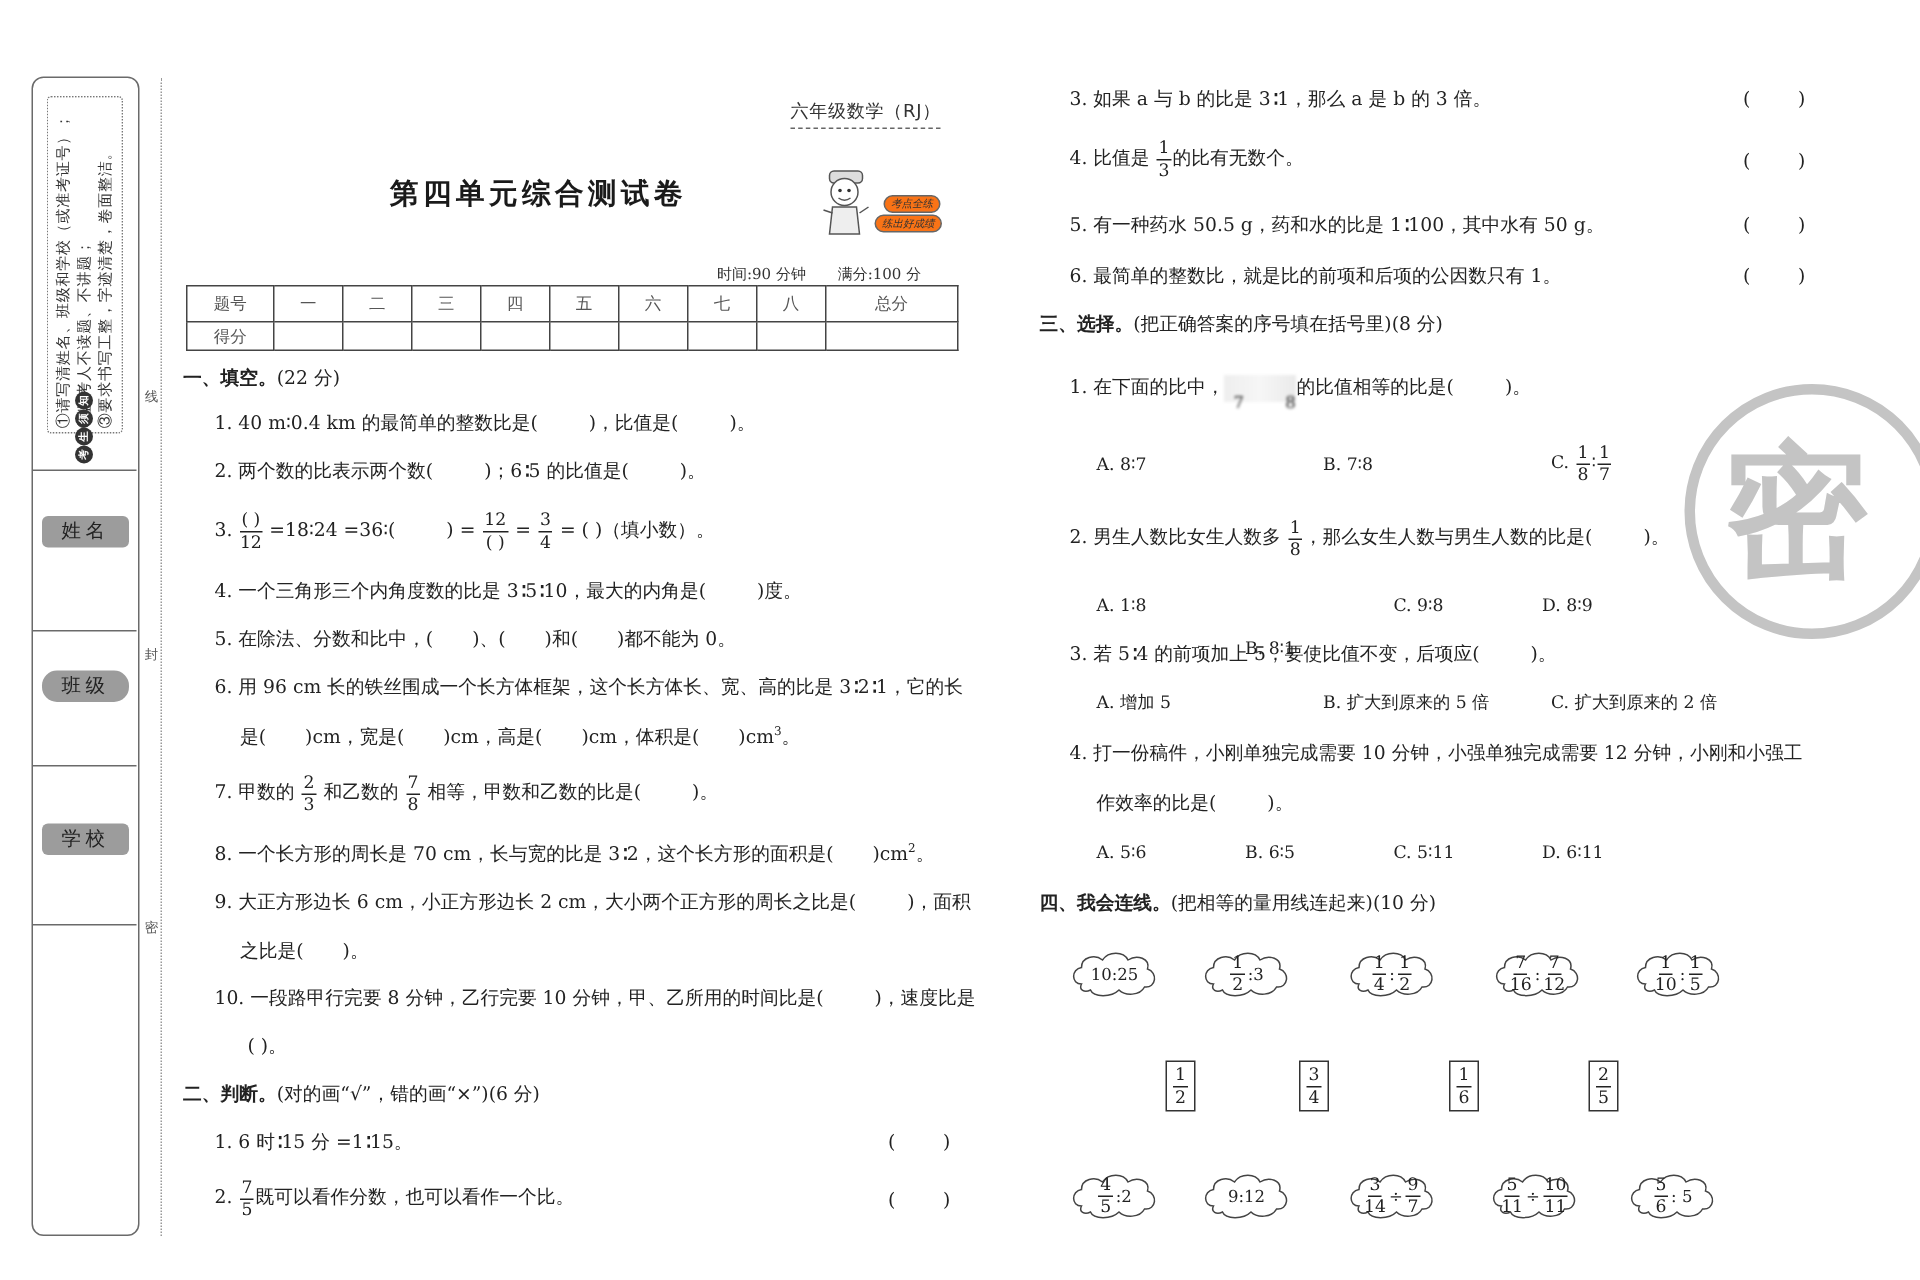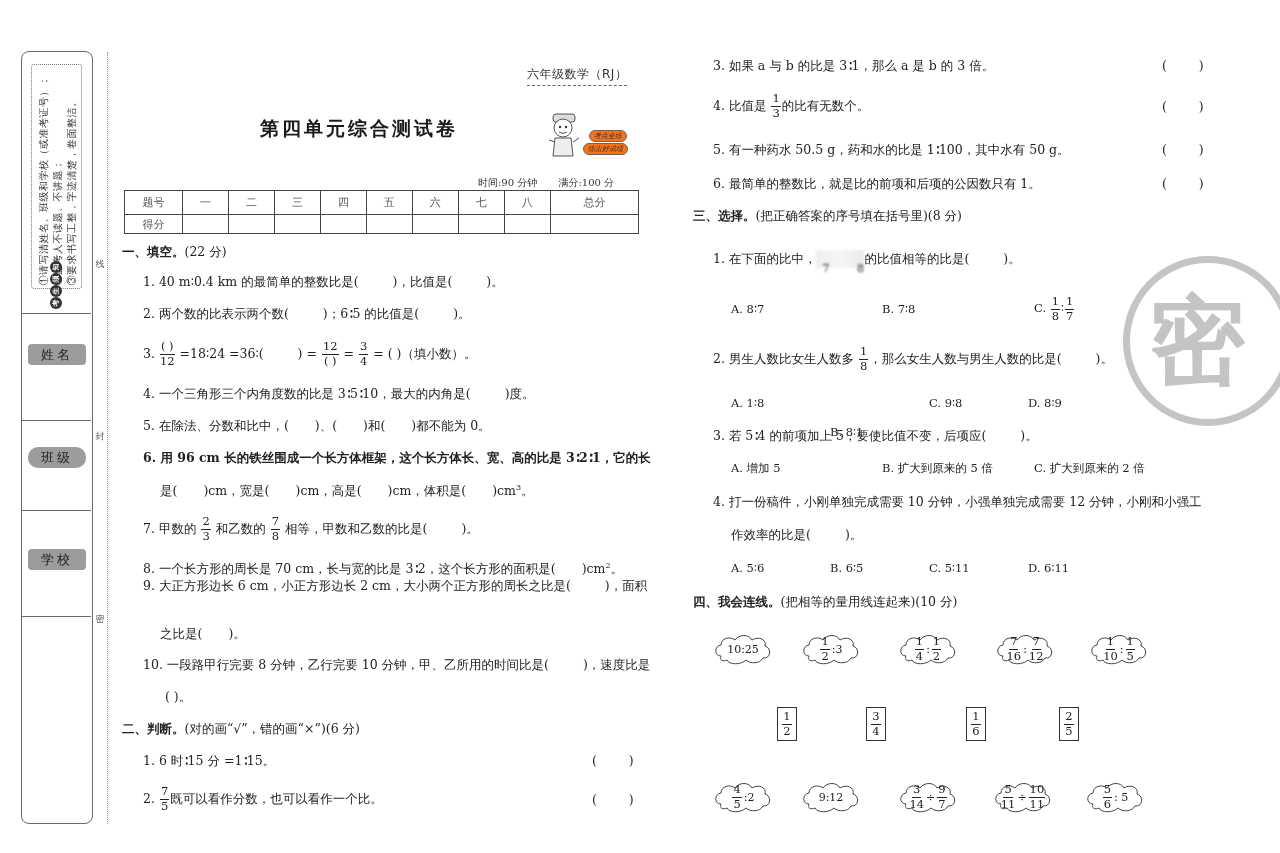--- a/index.html
+++ b/index.html
@@ -171,21 +171,21 @@
 </div>
 
 <div class="q" style="left:143px;top:386px;">
   <span>4.  一个三角形三个内角度数的比是 3∶5∶10，最大的内角是(</span><span class="blank"></span><span>)度。</span>
 </div>
 
 <div class="q" style="left:143px;top:418px;">
   <span>5.  在除法、分数和比中，(</span><span class="blank s"></span><span>)、(</span><span class="blank s"></span><span>)和(</span><span class="blank s"></span><span>)都不能为 0。</span>
 </div>
 
-<div class="q" style="left:143px;top:450px;font-weight:bold;">6.  用 96 cm 长的铁丝围成一个长方体框架，这个长方体长、宽、高的比是 3∶2∶1，它的长</div>
+<div class="q" style="left:143px;top:450px;">6.  用 96 cm 长的铁丝围成一个长方体框架，这个长方体长、宽、高的比是 3∶2∶1，它的长</div>
 <div class="q" style="left:160px;top:483px;">
   <span>是(</span><span class="blank s"></span><span>)cm，宽是(</span><span class="blank s"></span><span>)cm，高是(</span><span class="blank s"></span><span>)cm，体积是(</span><span class="blank s"></span><span>)cm</span><sup>3</sup><span>。</span>
 </div>
 
 <div class="q" style="left:143px;top:516px;">
   <span>7.  甲数的</span>
   <span class="frac">
       <span class="num">2</span>
       <span class="den">3</span>
     </span>
@@ -194,21 +194,21 @@
       <span class="num">7</span>
       <span class="den">8</span>
     </span>
   <span>相等，甲数和乙数的比是(</span><span class="blank"></span><span>)。</span>
 </div>
 
 <div class="q" style="left:143px;top:561px;">
   <span>8.  一个长方形的周长是 70 cm，长与宽的比是 3∶2，这个长方形的面积是(</span><span class="blank s"></span><span>)cm</span><sup>2</sup><span>。</span>
 </div>
 
-<div class="q" style="left:143px;top:578px;">
+<div class="q" style="left:143px;top:593px;">
   <span>9.  大正方形边长 6 cm，小正方形边长 2 cm，大小两个正方形的周长之比是(</span><span class="blank"></span><span>)，面积</span>
 </div>
 <div class="q" style="left:160px;top:626px;">
   <span>之比是(</span><span class="blank s"></span><span>)。</span>
 </div>
 
 <div class="q" style="left:143px;top:657px;">
   <span>10.  一段路甲行完要 8 分钟，乙行完要 10 分钟，甲、乙所用的时间比是(</span><span class="blank"></span><span>)，速度比是</span>
 </div>
 <div class="q" style="left:165px;top:689px;">(          )。</div>

